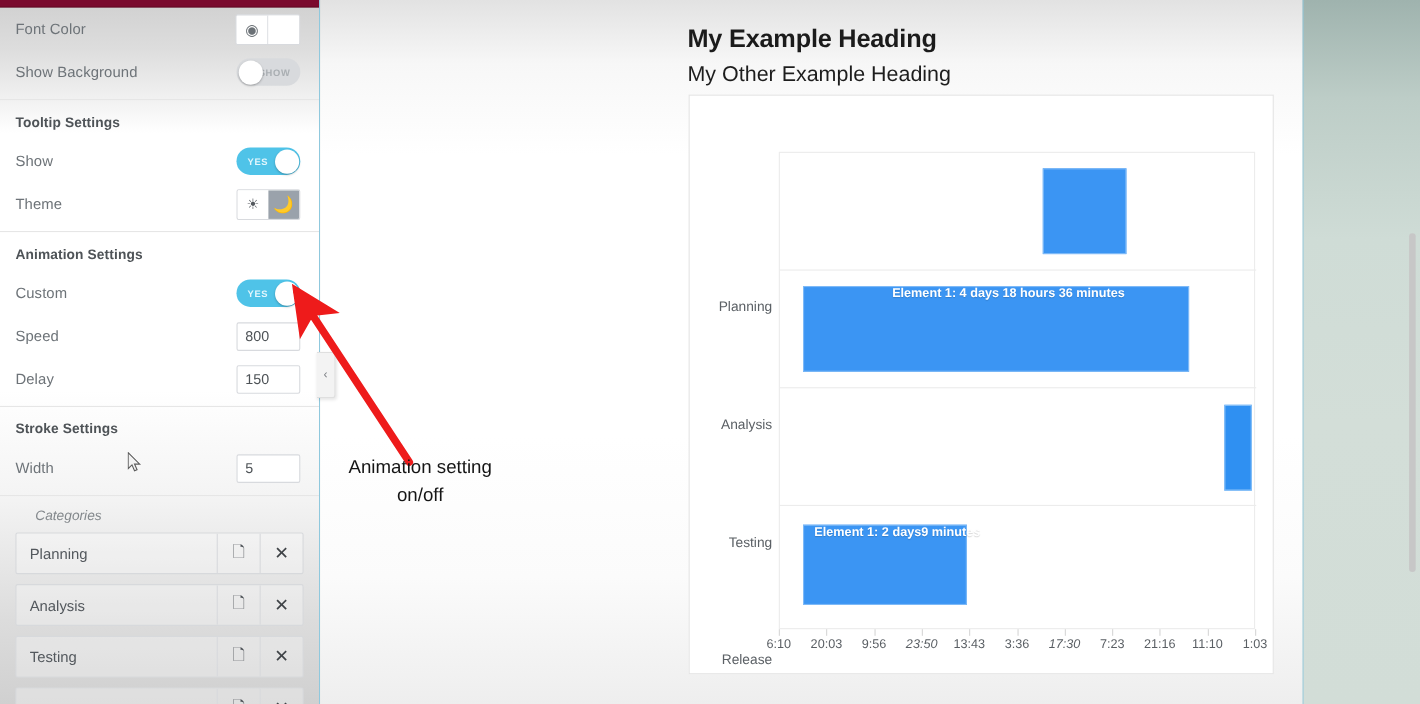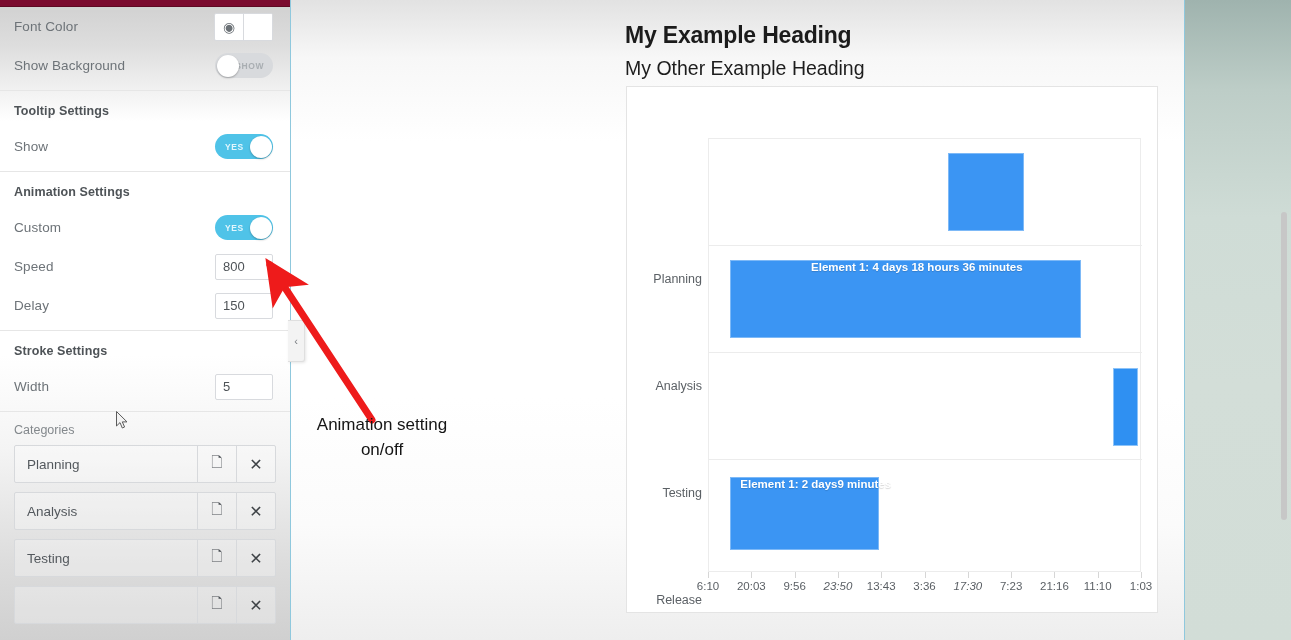--- a/index.html
+++ b/index.html
@@ -128,22 +128,22 @@
     border: 1px solid #d8dade; border-radius: 2px;
     background: #fff;
     font-size: 13px; color: #4e5357;
     padding: 0 7px;
     font-family: "Liberation Sans", sans-serif;
   }
 
   
   .cat-header {
     font-size: 12.5px; color: #83888c;
-    padding: 0 14px; height: 30px;
-    display: flex; align-items: center;
+    padding: 0 32px; height: 30px;
+    display: flex; align-items: center; font-style: italic;
   }
   .cat-row {
     display: flex; margin: 0 14px 9px 14px;
     border: 1px solid #d7d9dc; border-radius: 2px;
     background: rgba(255,255,255,.30);
     height: 38px; overflow: hidden;
   }
   .cat-name {
     flex: 1; display: flex; align-items: center;
     padding-left: 12px;
@@ -301,20 +301,29 @@
       <div class="row">
         <div class="row-label">Show</div>
         <div class="row-control">
           <div class="toggle on">
             <span class="txt">YES</span>
             <span class="knob"></span>
           </div>
         </div>
       </div>
 
+      <div class="row">
+        <div class="row-label">Theme</div>
+        <div class="row-control">
+          <div class="seg">
+            <div class="cell light">☀</div>
+            <div class="cell dark">🌙</div>
+          </div>
+        </div>
+      </div>
 
       <div class="divider"></div>
 
       <div class="section-title">Animation Settings</div>
 
       <div class="row">
         <div class="row-label">Custom</div>
         <div class="row-control">
           <div class="toggle on">
             <span class="txt">YES</span>

